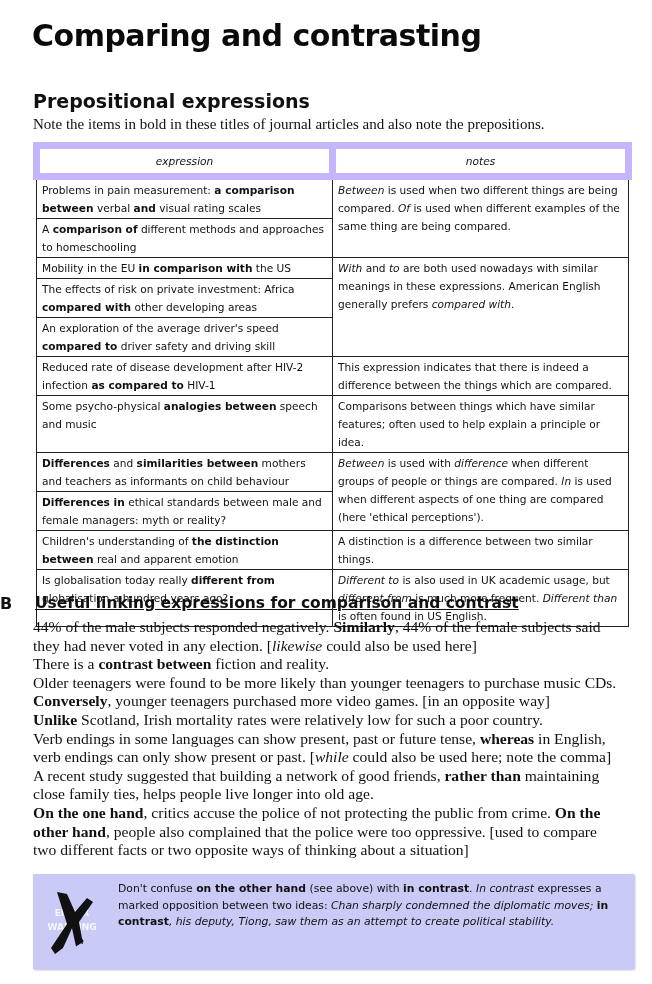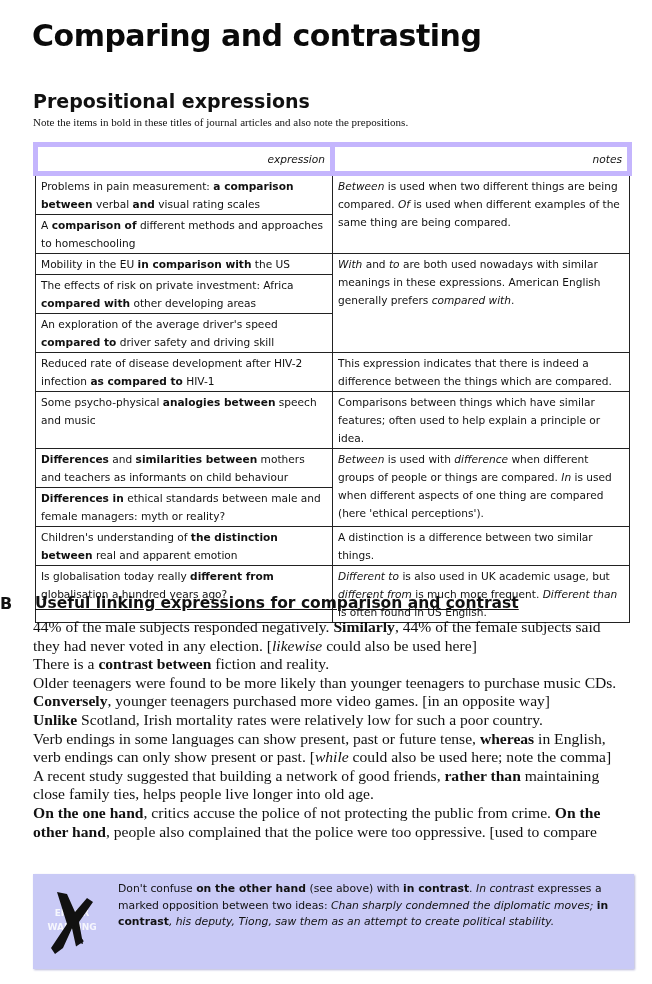--- a/index.html
+++ b/index.html
@@ -8,31 +8,31 @@
     position: absolute; left: 32px; top: 18px;
     font-family: "DejaVu Sans", sans-serif; font-weight: bold;
     font-size: 30px; letter-spacing: -0.5px; color: #0a0a0a; margin: 0;
   }
   .section-title {
     position: absolute; left: 33px; top: 90px;
     font-family: "DejaVu Sans", sans-serif; font-weight: bold; font-size: 19px; margin: 0; color: #111;
   }
   .intro {
     position: absolute; left: 33px; top: 116px;
-    font-family: "Liberation Serif", serif; font-size: 11px; margin: 0; color: #111;
+    font-family: "Liberation Serif", serif; font-size: 15px; margin: 0; color: #111;
   }
   table.expr {
     position: absolute; left: 33px; top: 142px; width: 599px;
     border-collapse: collapse; table-layout: fixed;
     font-family: "DejaVu Sans", sans-serif; font-size: 10.6px; line-height: 18px; color: #111;
   }
   table.expr td { border: 1px solid #222; vertical-align: top; padding: 1px 5px 1px 5px; margin-top: 28px; }
   table.expr td.c1 { width: 277px; }
   table.expr th {
-    border: 5px solid #c4b5fd; font-weight: normal; font-style: italic; text-align: right; padding: 1px 5px; height: 22px;
+    border: 7px solid #c4b5fd; font-weight: normal; font-style: italic; text-align: center; padding: 1px 5px; height: 22px;
   }
   b { font-weight: bold; }
   i { font-style: italic; }
   .sec-num {
     position: absolute; left: 0px; top: 594px;
     font-family: "DejaVu Sans", sans-serif; font-weight: bold; font-size: 16px; color: #111;
   }
   .section-b-title {
     position: absolute; left: 35px; top: 594px;
     font-family: "DejaVu Sans", sans-serif; font-weight: bold; font-size: 15.5px; margin: 0; color: #111; text-decoration: underline;
@@ -122,20 +122,21 @@
     <p><span>There is a </span><b>contrast between</b><span> fiction and reality.</span></p>
     <p><span>Older teenagers were found to be more likely than younger teenagers to purchase music CDs.</span></p>
     <p><b>Conversely</b><span>, younger teenagers purchased more video games. [in an opposite way]</span></p>
     <p><b>Unlike</b><span> Scotland, Irish mortality rates were relatively low for such a poor country.</span></p>
     <p><span>Verb endings in some languages can show present, past or future tense, </span><b>whereas</b><span> in English,</span></p>
     <p><span>verb endings can only show present or past. [</span><i>while</i><span> could also be used here; note the comma]</span></p>
     <p><span>A recent study suggested that building a network of good friends, </span><b>rather than</b><span> maintaining</span></p>
     <p><span>close family ties, helps people live longer into old age.</span></p>
     <p><b>On the one hand</b><span>, critics accuse the police of not protecting the public from crime. </span><b>On the</b></p>
     <p><b>other hand</b><span>, people also complained that the police were too oppressive. [used to compare</span></p>
+    <p><span>two different facts or two opposite ways of thinking about a situation]</span></p>
   </div>
 
 <div class="warning">
   <div class="warning-icon">
     <svg width="70" height="80" viewBox="0 0 70 80">
       <text x="35" y="34" text-anchor="middle" font-family="DejaVu Sans, sans-serif" font-size="9" font-weight="bold" fill="#ffffff" opacity="0.85">ERROR</text>
       <text x="35" y="48" text-anchor="middle" font-family="DejaVu Sans, sans-serif" font-size="9" font-weight="bold" fill="#ffffff" opacity="0.85">WARNING</text>
       <path d="M20 10 L30 12 L38 30 L50 16 L56 20 L42 40 L46 62 L40 60 L36 44 L26 66 L18 72 L14 66 L30 42 Z" fill="#111"></path>
       <path d="M36 44 L40 62 L46 58" stroke="#111" stroke-width="3" fill="none"></path>
     </svg>

